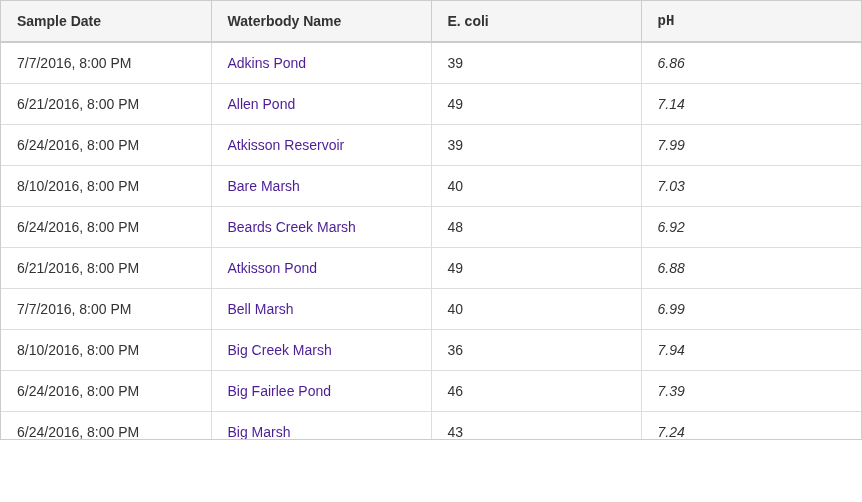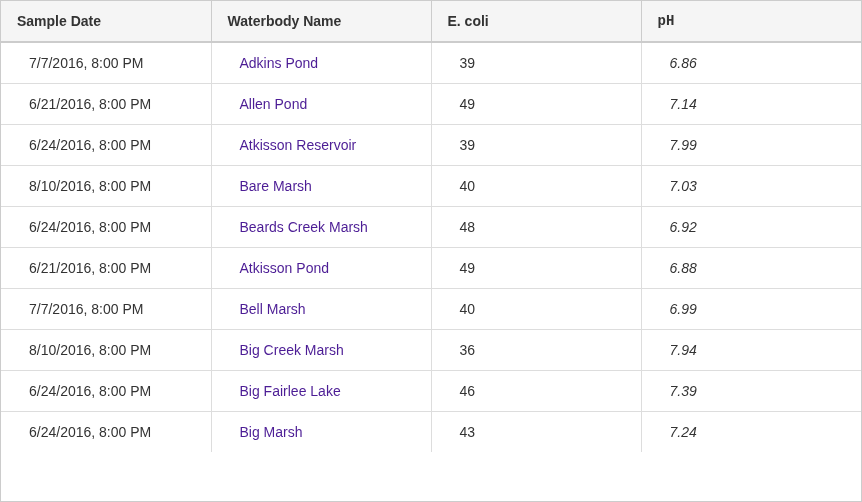--- a/index.html
+++ b/index.html
@@ -12,21 +12,21 @@
       font-family: Arial, sans-serif;
       font-size: 14px;
       background: #fff;
       width: 862px;
       height: 502px;
       overflow: hidden;
     }
 
     .table-container {
       width: 862px;
-      height: 502px;
+      height: 440px;
       overflow-y: scroll;
       overflow-x: hidden;
       border: 1px solid #ccc;
     }
 
     table {
       width: 100%;
       border-collapse: collapse;
       table-layout: fixed;
     }
@@ -51,21 +51,21 @@
 
     tbody tr {
       border-bottom: 1px solid #ddd;
     }
 
     tbody tr:last-child {
       border-bottom: none;
     }
 
     tbody td {
-      padding: 12px 28px;
+      padding: 12px 16px;
       border-right: 1px solid #ddd;
       color: #333;
     }
 
     tbody td:last-child {
       border-right: none;
       font-style: italic;
     }
 
     .waterbody-link {
@@ -154,21 +154,21 @@
           <td>6.99</td>
         </tr>
         <tr>
           <td>8/10/2016, 8:00 PM</td>
           <td><a class="waterbody-link" href="#">Big Creek Marsh</a></td>
           <td>36</td>
           <td>7.94</td>
         </tr>
         <tr>
           <td>6/24/2016, 8:00 PM</td>
-          <td><a class="waterbody-link" href="#">Big Fairlee Lake</a></td>
+          <td><a class="waterbody-link" href="#">Big Fairlee Pond</a></td>
           <td>46</td>
           <td>7.39</td>
         </tr>
         <tr>
           <td>6/24/2016, 8:00 PM</td>
           <td><a class="waterbody-link" href="#">Big Marsh</a></td>
           <td>43</td>
           <td>7.24</td>
         </tr>
       </tbody>

